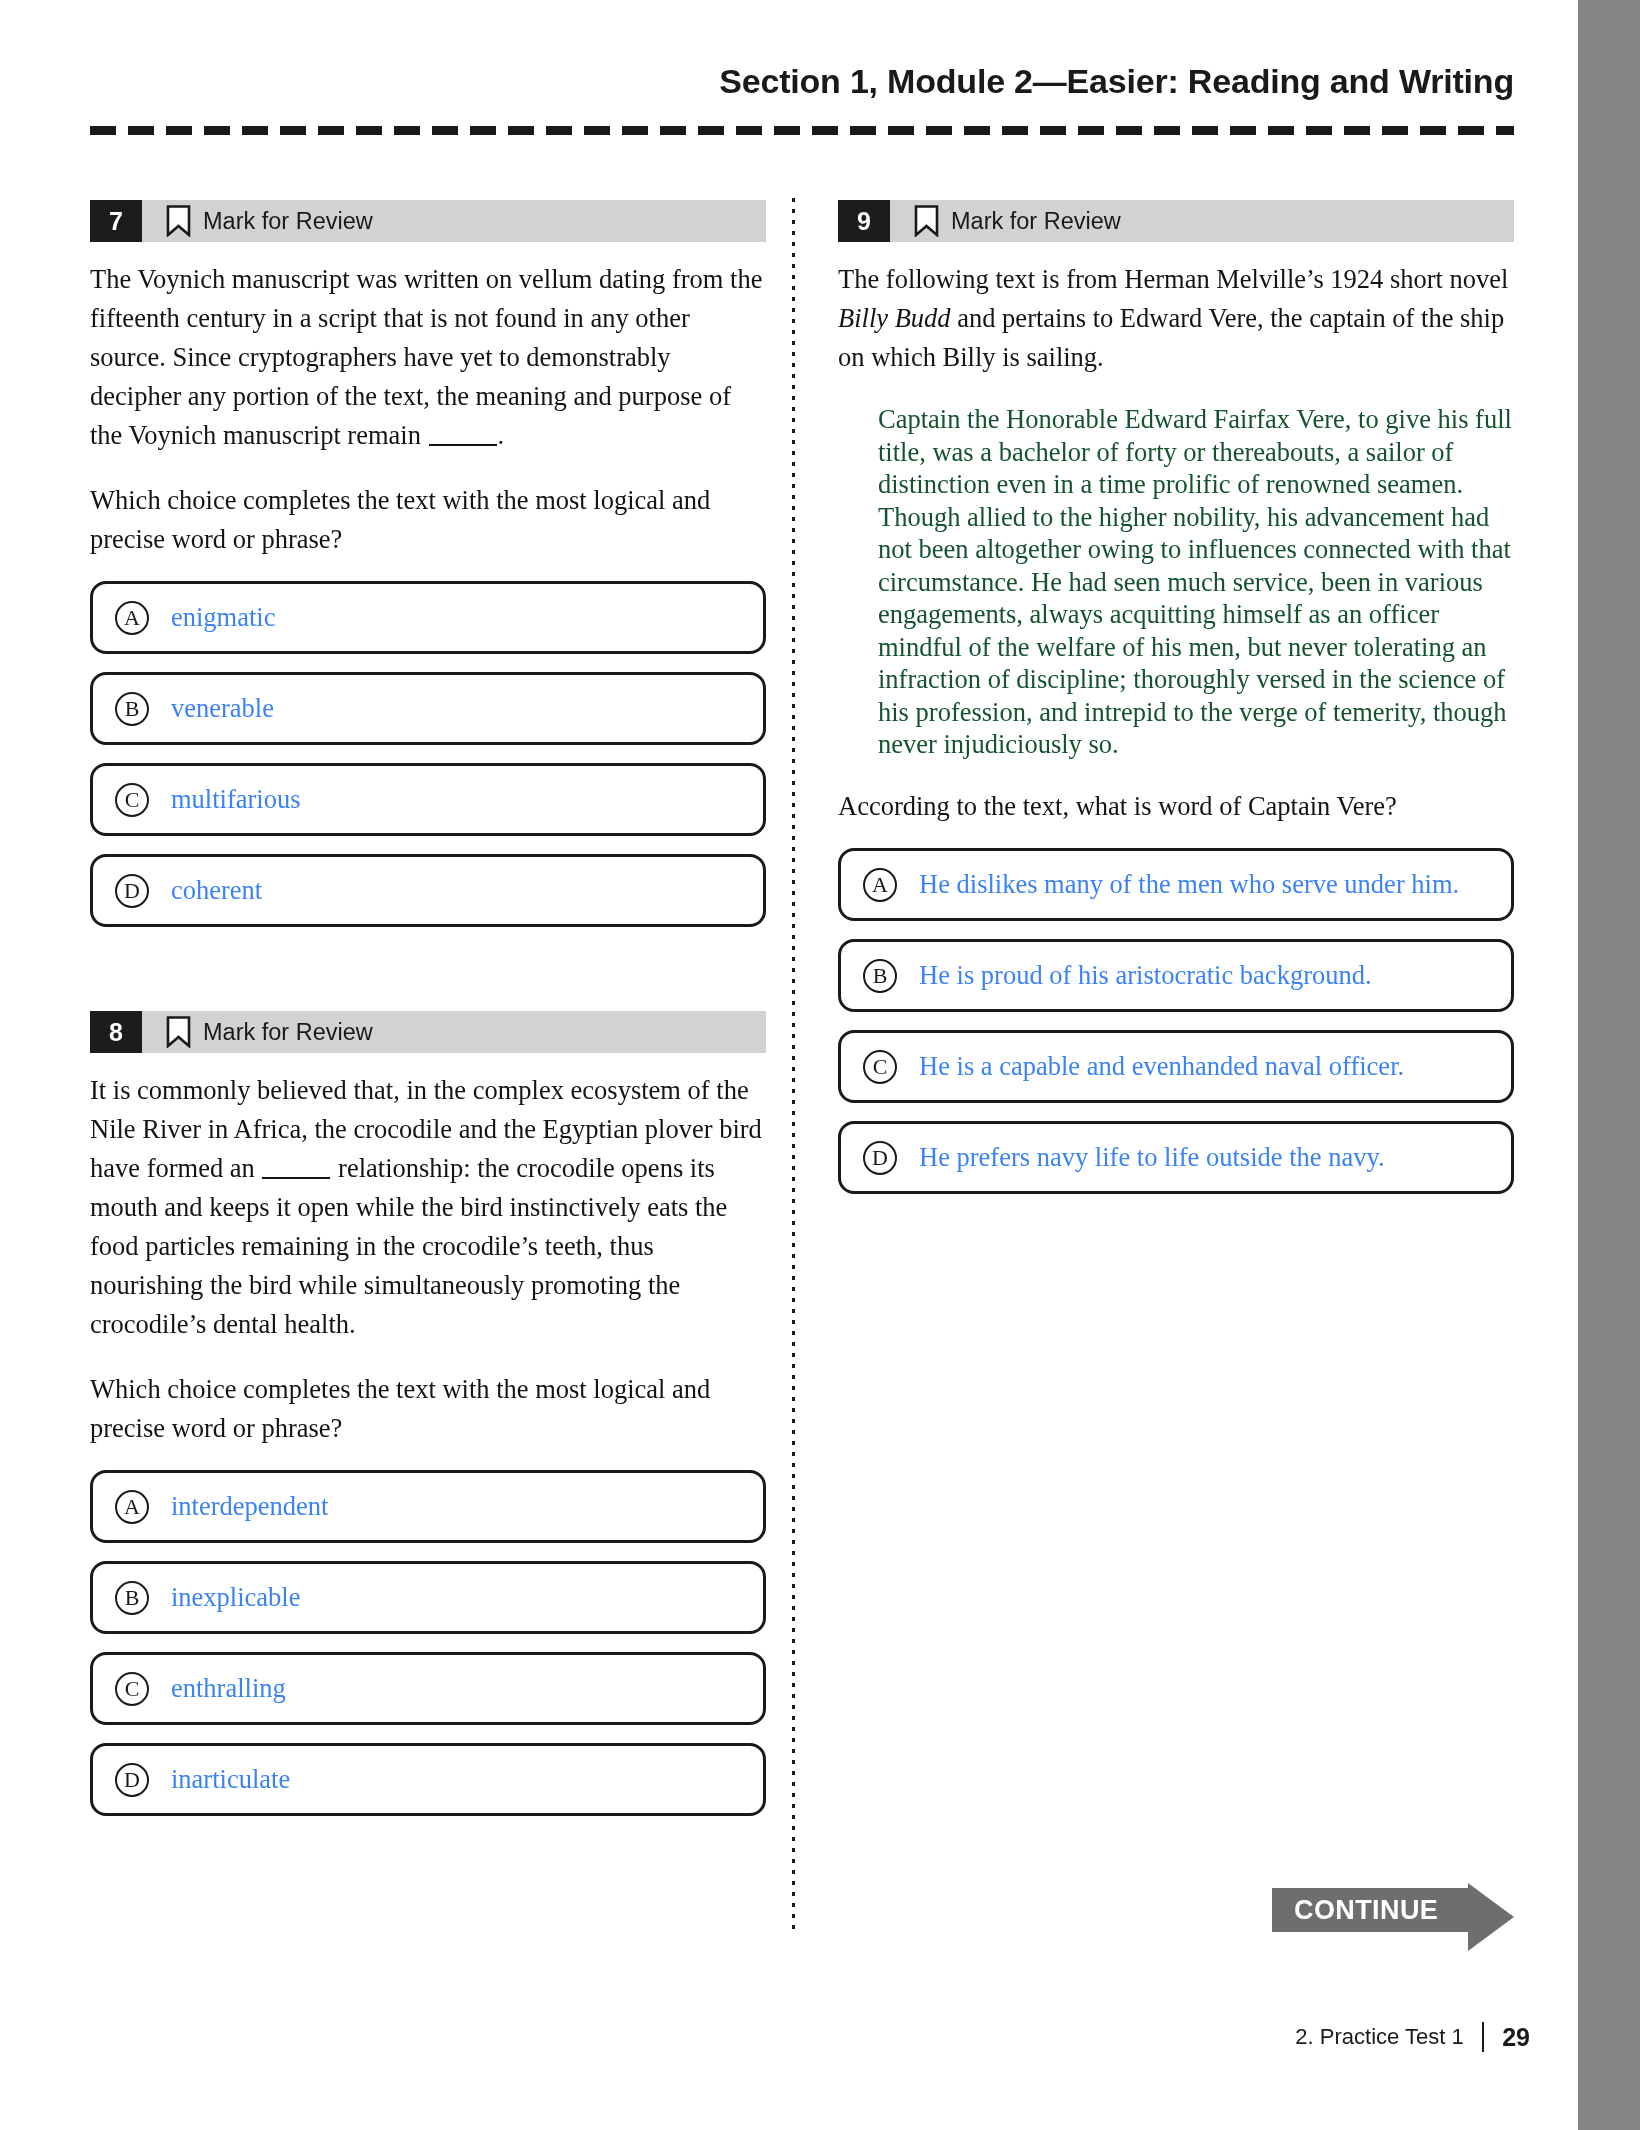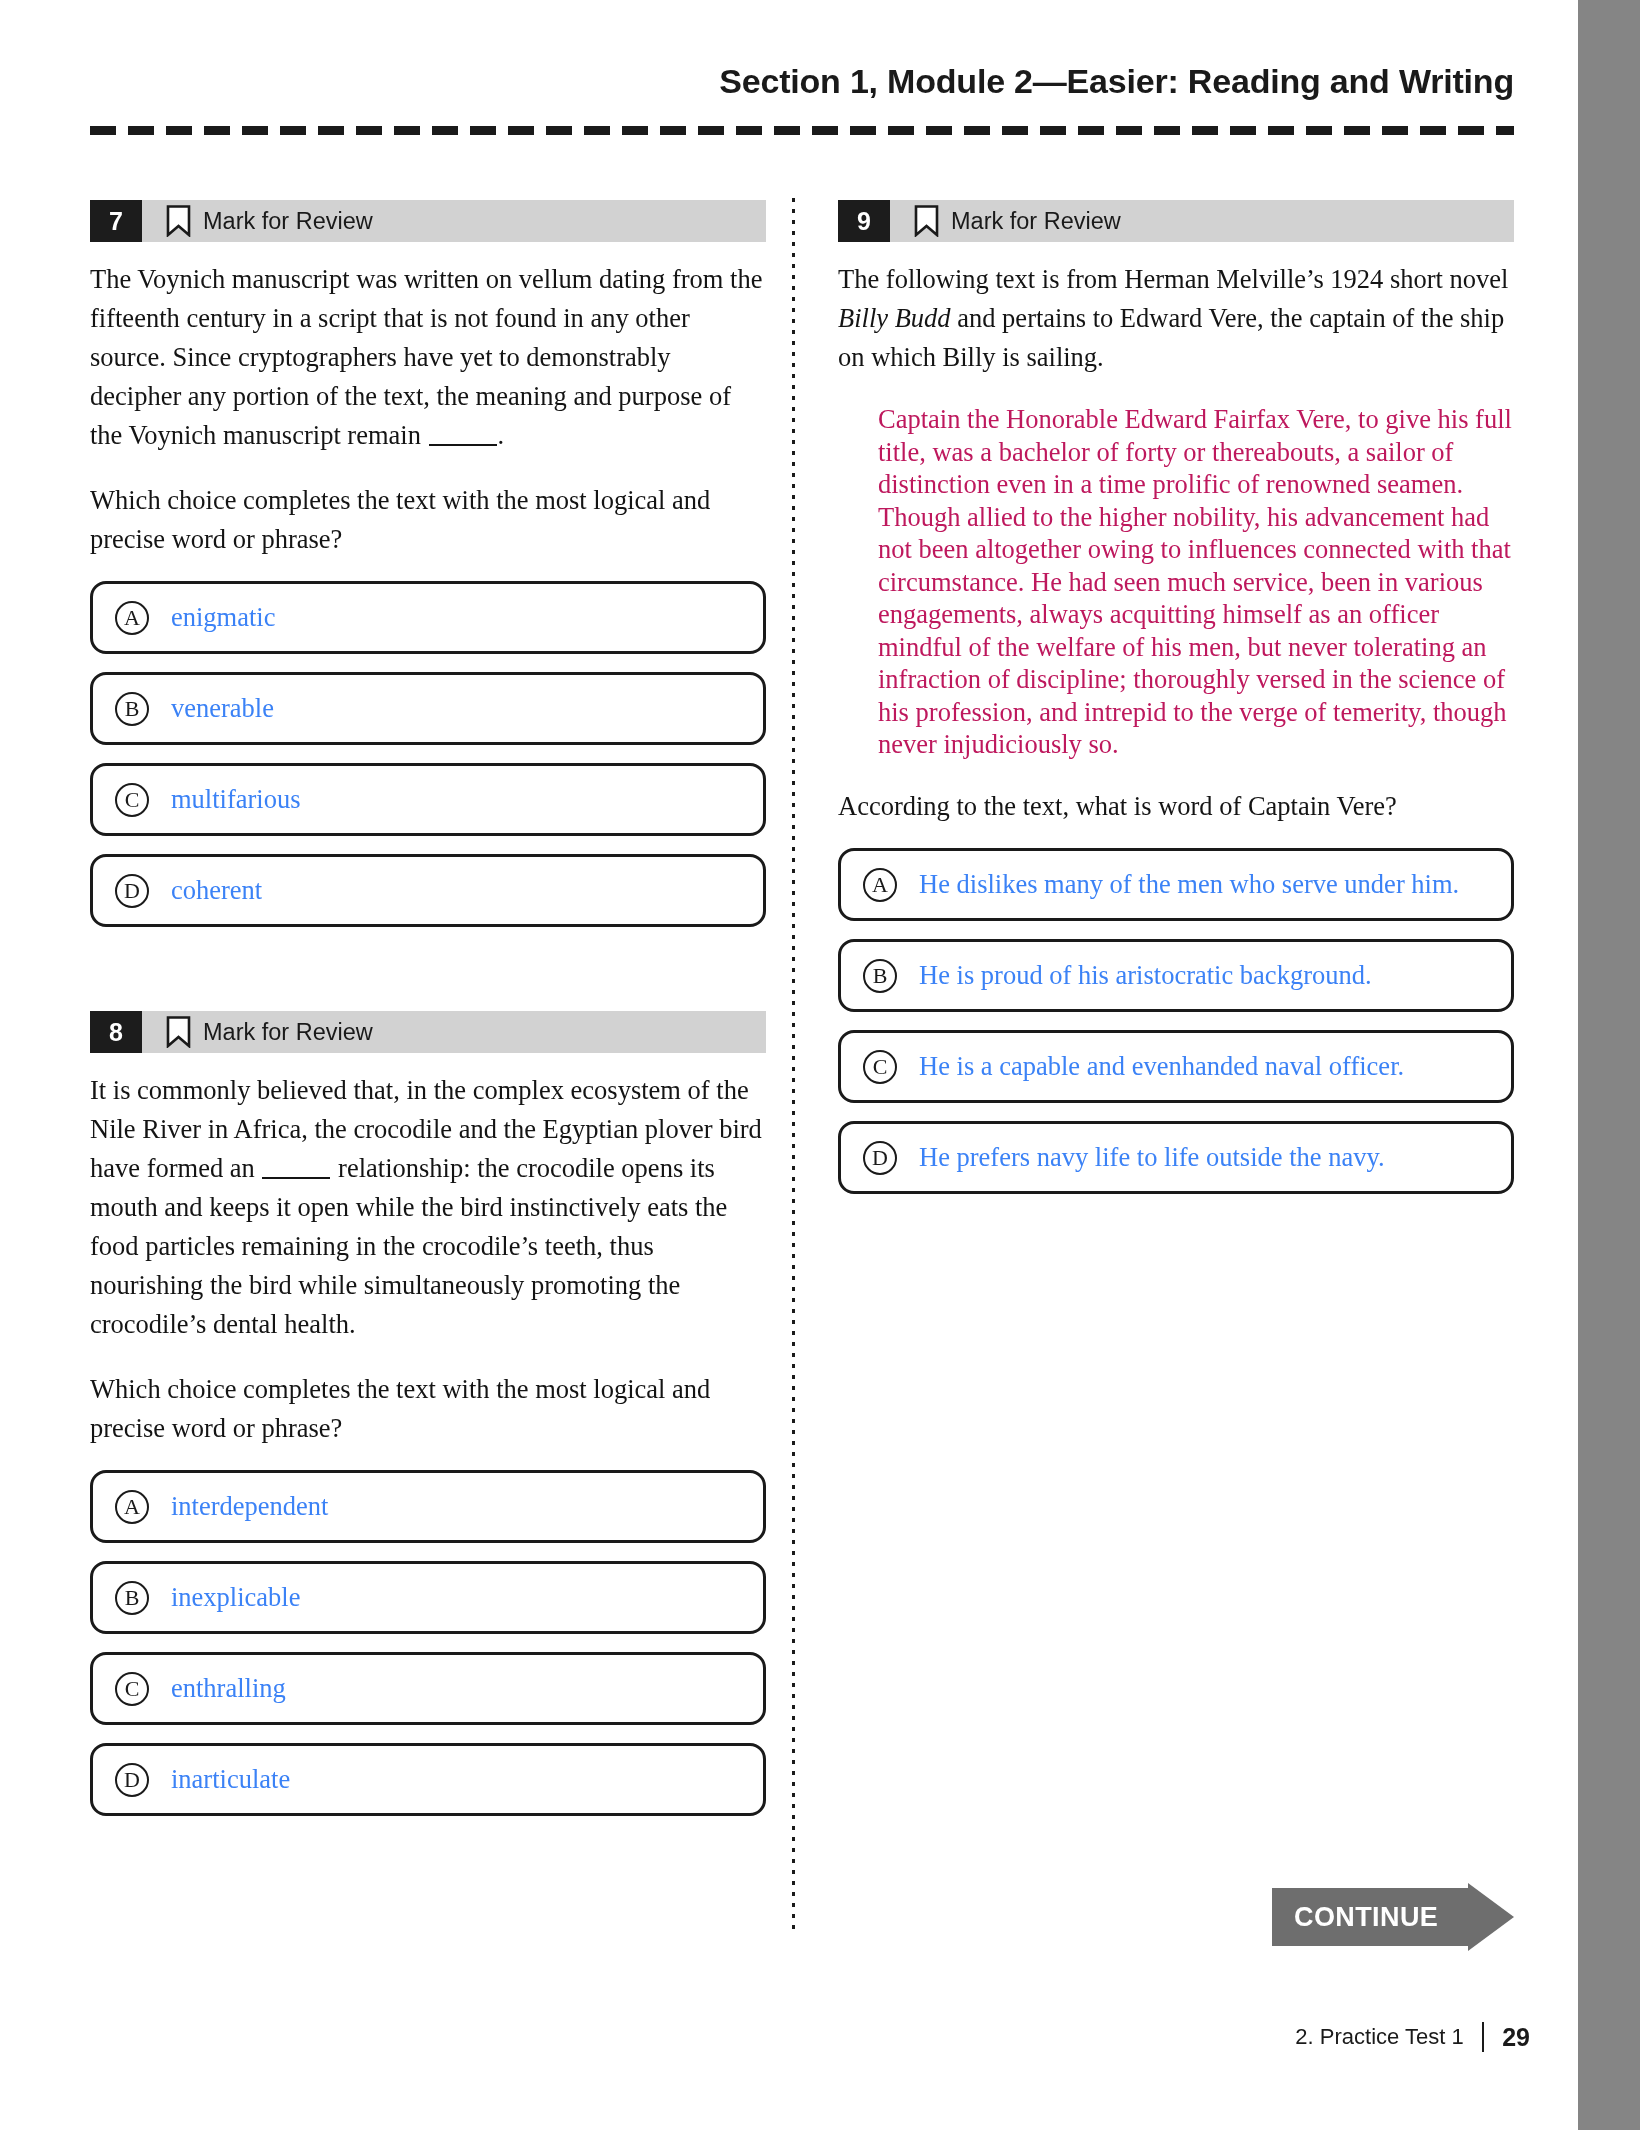--- a/index.html
+++ b/index.html
@@ -127,21 +127,21 @@
     color: #141414;
     text-align: left;
   }
   .passage { margin-bottom: 26px; }
   .prompt  { margin-bottom: 22px; }
 
   .blockquote {
     font-family: "Liberation Serif", serif;
     font-size: 26.5px;
     line-height: 32.5px;
-    color: #be185d;
+    color: #14532d;
     margin-left: 40px;
     margin-bottom: 26px;
   }
 
   .blank {
     display: inline-block;
     border-bottom: 2px solid #141414;
     width: 68px;
     height: 21px;
     margin: 0 1px -2px 1px;
@@ -192,21 +192,21 @@
     position: absolute;
     top: 1888px;
     left: 1272px;
     width: 242px;
     height: 58px;
   }
   .continue-body {
     position: absolute;
     left: 0; top: 0;
     width: 196px;
-    height: 58px;
+    height: 44px;
     background: #6e6e6e;
     display: flex;
     align-items: center;
     padding-left: 22px;
   }
   .continue-label {
     font-family: "Liberation Sans", sans-serif;
     font-weight: bold;
     font-size: 27px;
     color: #ffffff;

